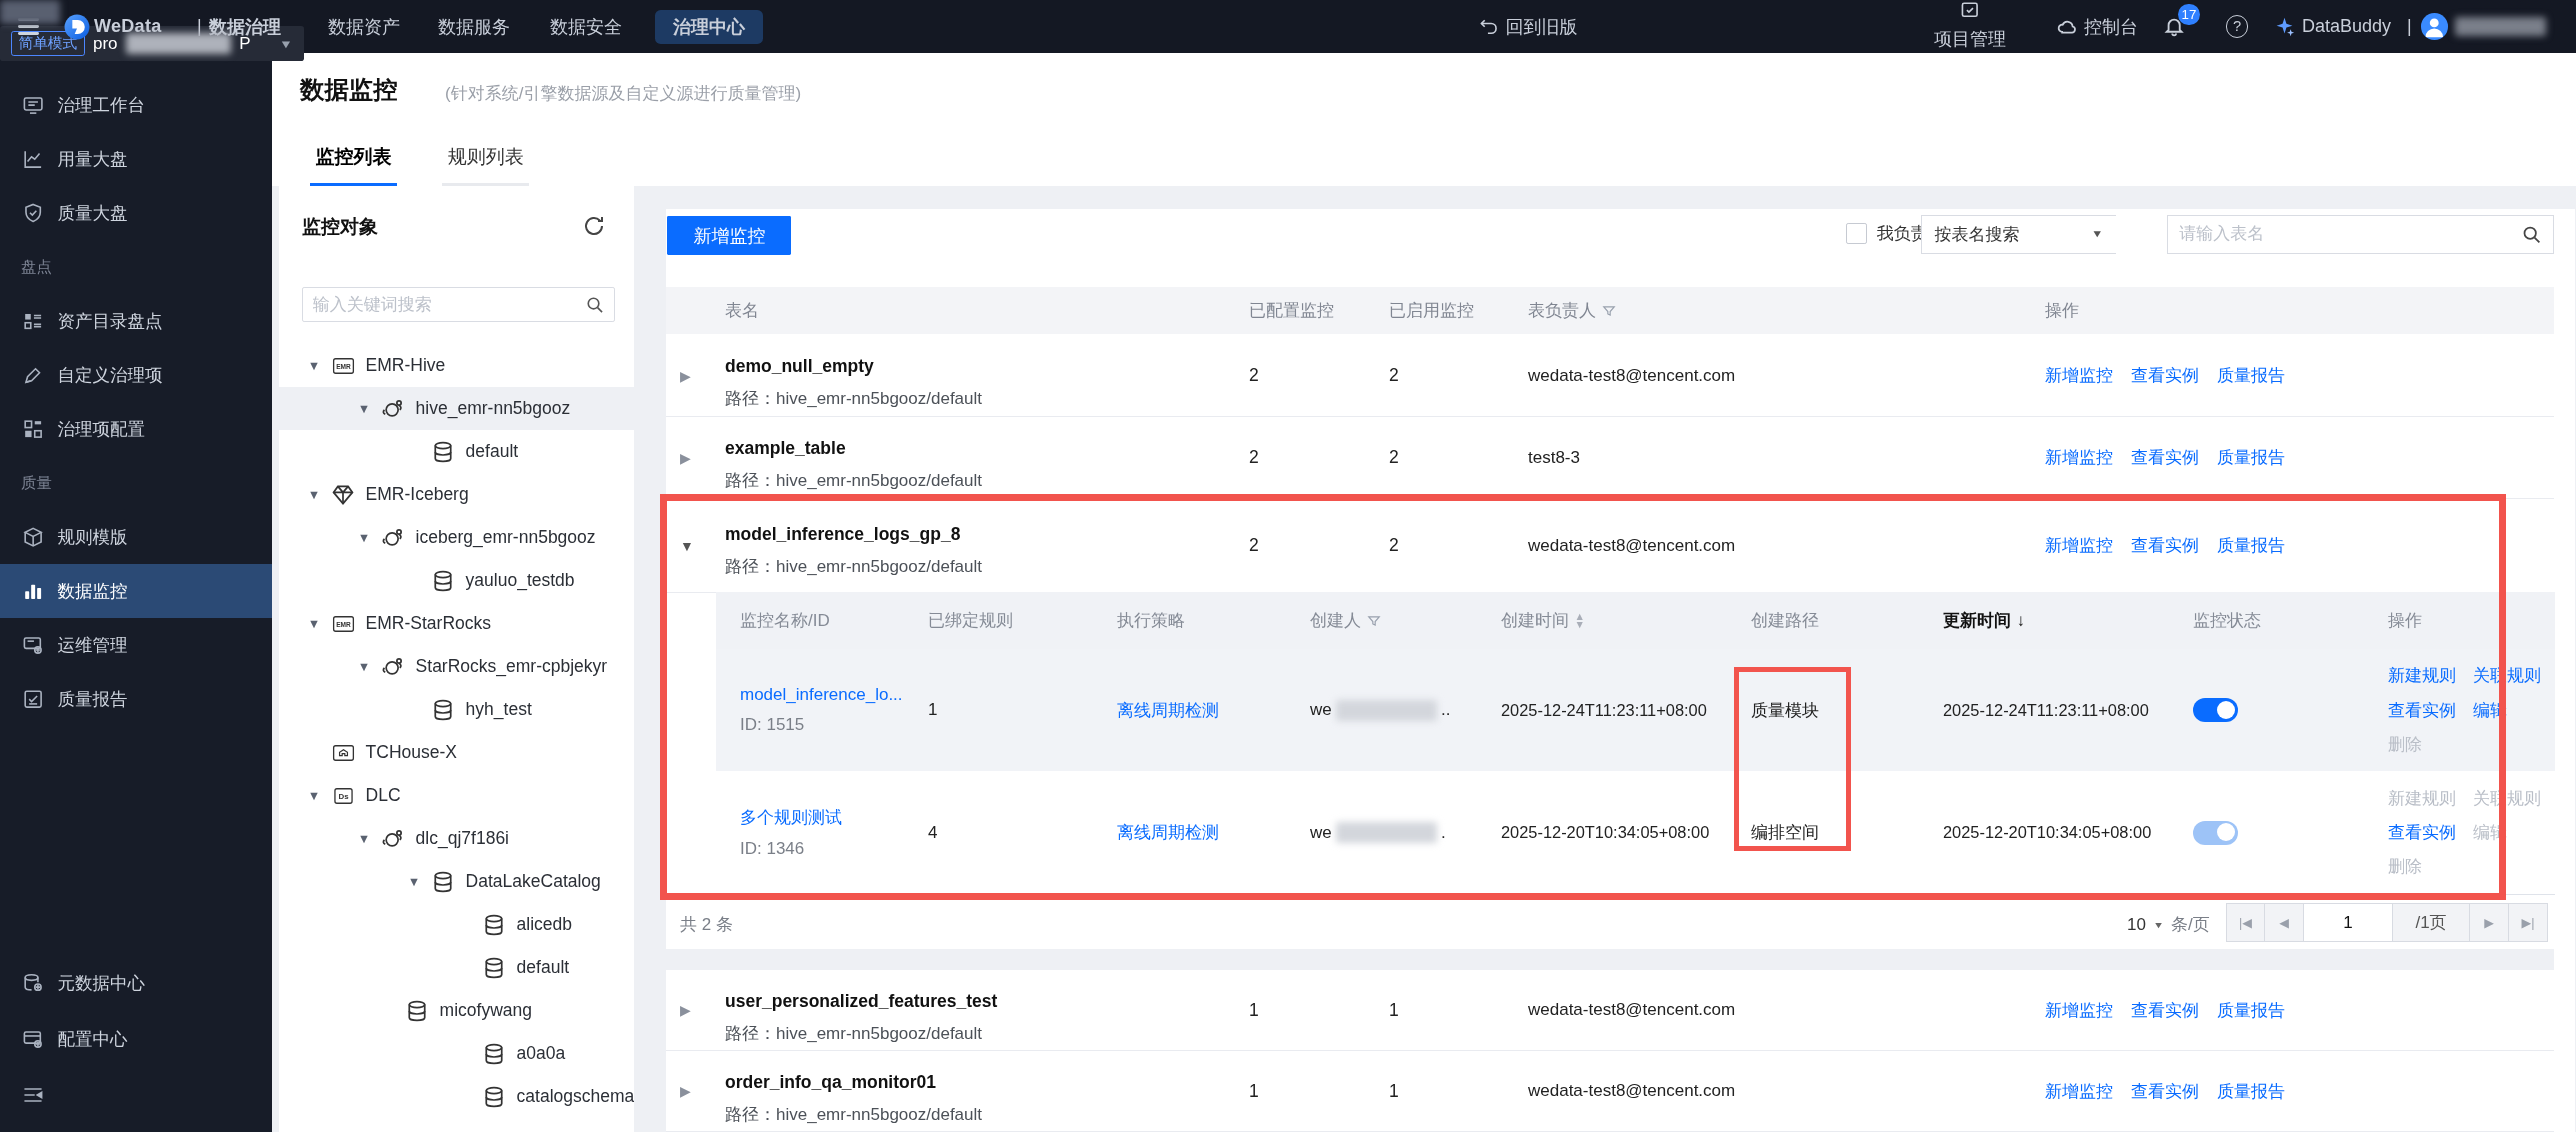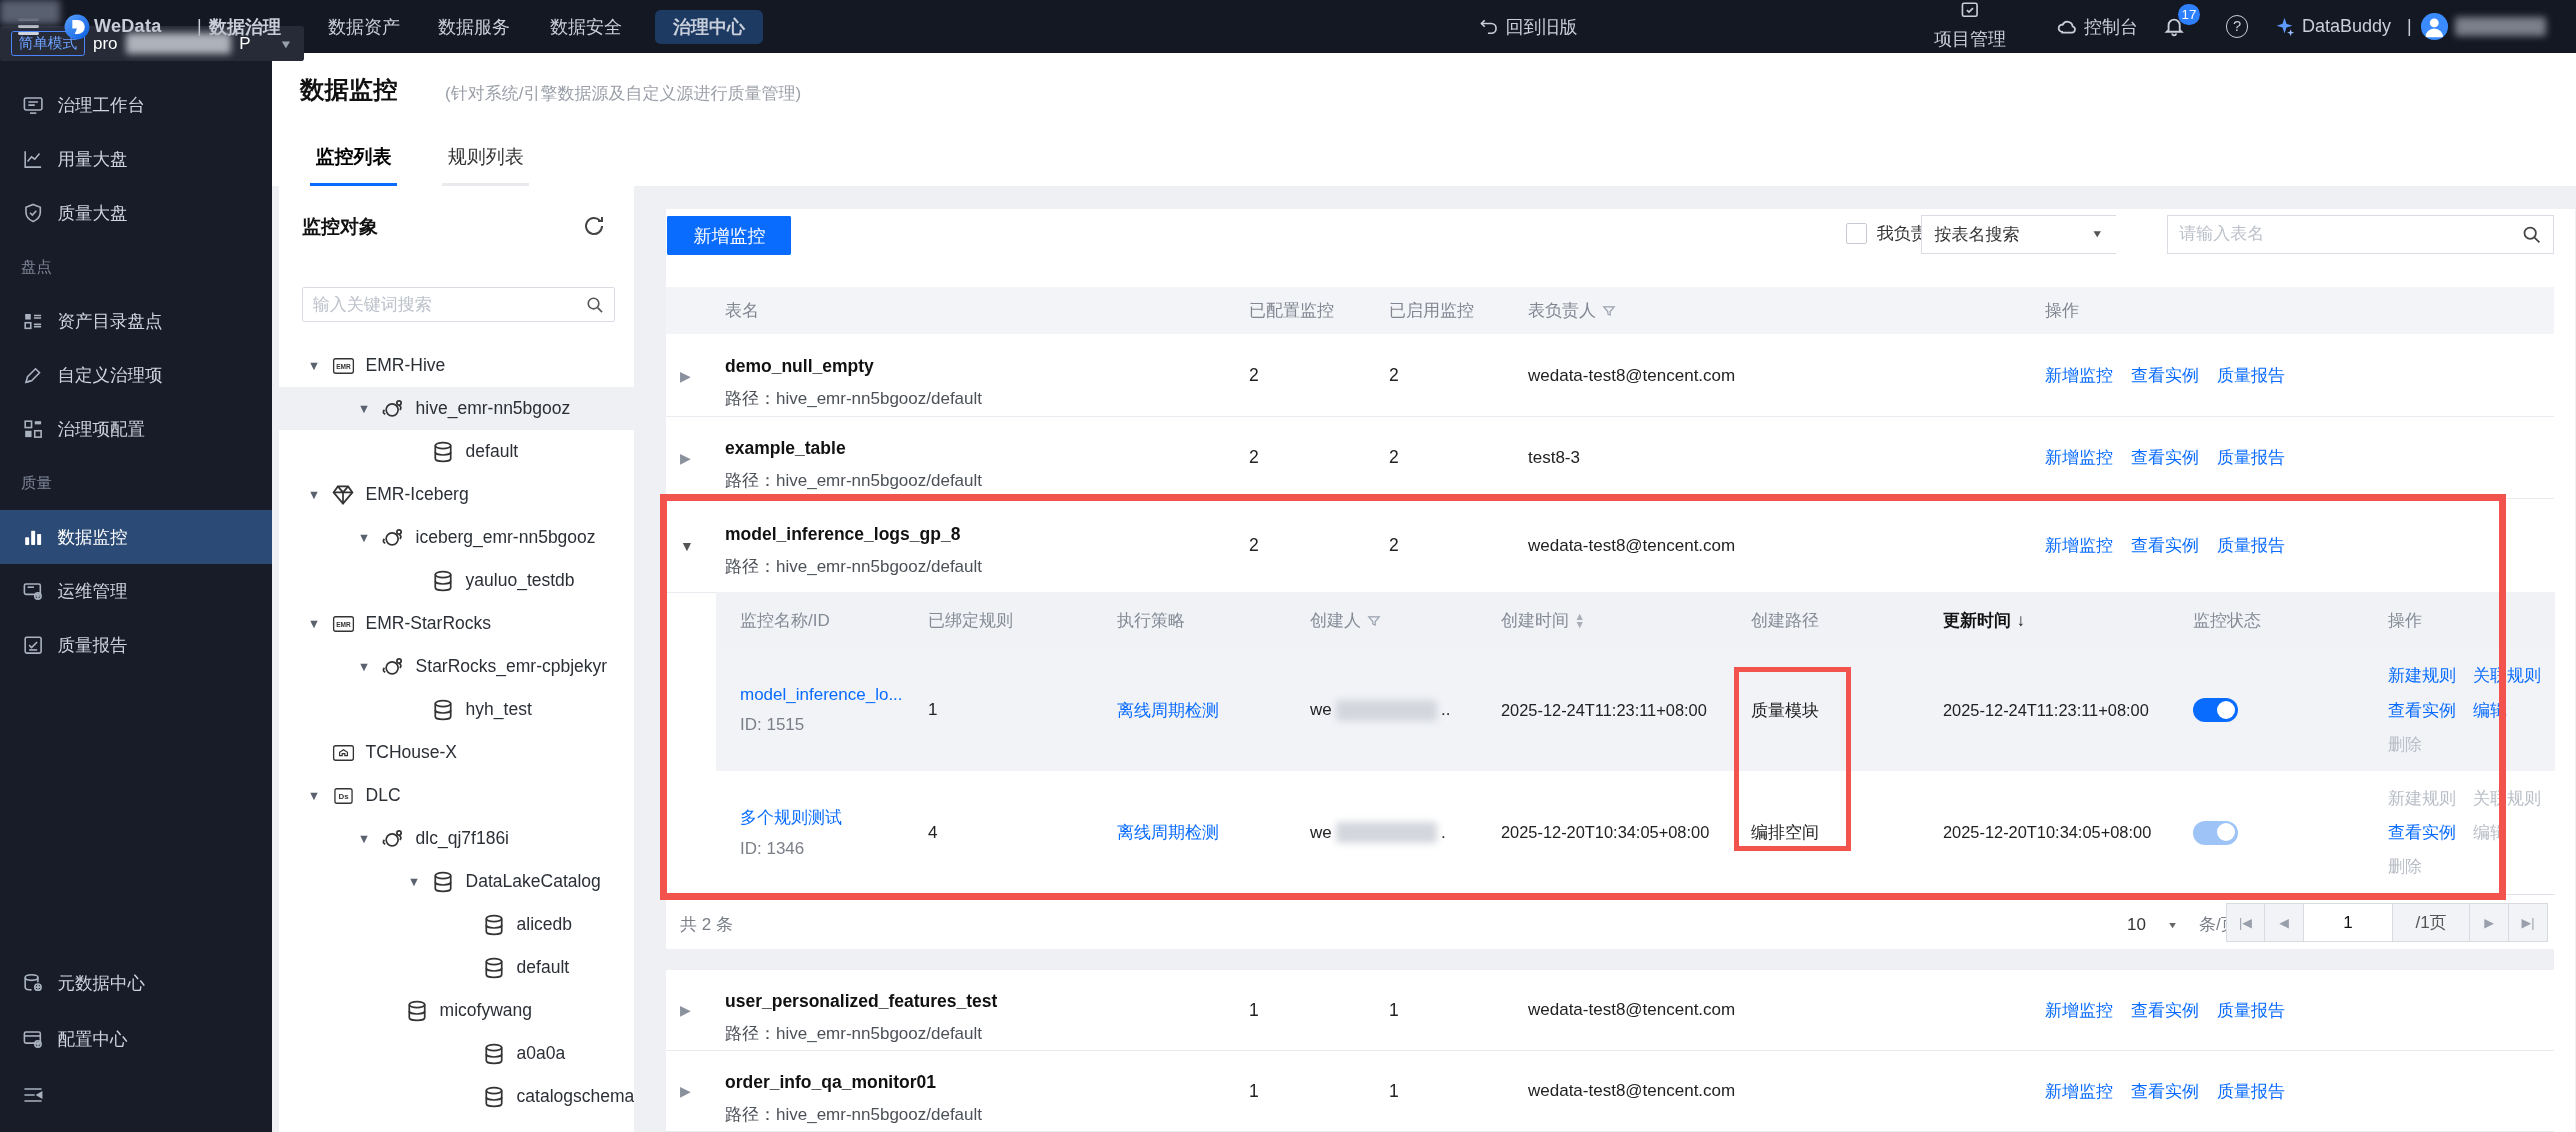--- a/index.html
+++ b/index.html
@@ -114,21 +114,21 @@
   .irow .strat { color:#0a6cff; cursor:pointer; }
   .toggle { width:45px; height:24px; border-radius:12px; background:#0a6cff; position:relative; cursor:pointer; }
   .toggle::after { content:""; position:absolute; right:2.8px; top:2.8px; width:18px; height:18px; border-radius:50%; background:#fff; }
   .toggle.dim { background:#9dc3f7; }
   .iacts { flex-direction:column; align-items:flex-start !important; justify-content:center; gap:11.2px; }
   .iacts .aline { display:flex; gap:17px; }
   .alink.disabled { color:#b9bec7; cursor:default; }
 
   #inner-pagination { position:absolute; left:0; top:304px; width:1888px; height:54px; }
   #pg-total { position:absolute; left:14px; top:17px; font-size:17px; color:#7a7f88; }
-  #pg-size { position:absolute; left:1461px; top:17px; display:flex; gap:21px; font-size:17px; color:#333; align-items:center; cursor:pointer; }
+  #pg-size { position:absolute; left:1461px; top:17px; display:flex; gap:7px; font-size:17px; color:#333; align-items:center; cursor:pointer; }
   #pg-size .chev { color:#666; font-size:11.2px; transform:scaleY(.8); }
   #pg-size .suffix { color:#7a7f88; }
   #pager { position:absolute; left:1560px; top:7px; display:flex; height:39px; }
   .pbtn { width:39px; height:39px; border:0.7px solid #d8dbe2; border-left:none; background:#f2f3f6; display:flex; align-items:center; justify-content:center; color:#9aa0ab; font-size:12.6px; cursor:pointer; }
   .pbtn:first-child { border-left:0.7px solid #d8dbe2; }
   .pbtn.pageno { width:89px; background:#fff; color:#111; font-size:17px; }
   .pbtn.ptotal { width:77px; background:#f2f3f6; color:#555; font-size:17px; }
 
   #gap-band { position:absolute; left:0; top:740px; width:1888px; height:21px; background:#eef0f4; }
 
@@ -294,20 +294,30 @@
           <svg width="22.3" height="22.3" viewBox="0 0 28 28" fill="none" stroke="currentColor" stroke-width="2">
             <rect x="4" y="4" width="8" height="8"></rect>
             <rect x="16" y="4" width="8" height="4" fill="currentColor" stroke="none"></rect>
             <rect x="4" y="16" width="8" height="8" fill="currentColor" stroke="none"></rect>
             <rect x="16" y="16" width="8" height="8"></rect>
           </svg>
         </span>
         <span>治理项配置</span>
       </div>
       <div class="sb-header">质量</div>
+      <div class="sb-item">
+        <span class="ic">
+          <svg width="22.3" height="22.3" viewBox="0 0 28 28" fill="none" stroke="currentColor" stroke-width="2">
+            <path d="M14 3l10 5-10 5L4 8z"></path>
+            <path d="M4 8v12l10 5 10-5V8"></path>
+            <path d="M14 13v12"></path>
+          </svg>
+        </span>
+        <span>规则模版</span>
+      </div>
       <div class="sb-item active">
         <span class="ic">
           <svg width="22.3" height="22.3" viewBox="0 0 28 28" fill="currentColor">
             <rect x="4" y="14" width="5" height="10" rx="1"></rect>
             <rect x="11.5" y="6" width="5" height="18" rx="1"></rect>
             <rect x="19" y="10" width="5" height="14" rx="1"></rect>
           </svg>
         </span>
         <span>数据监控</span>
       </div>

